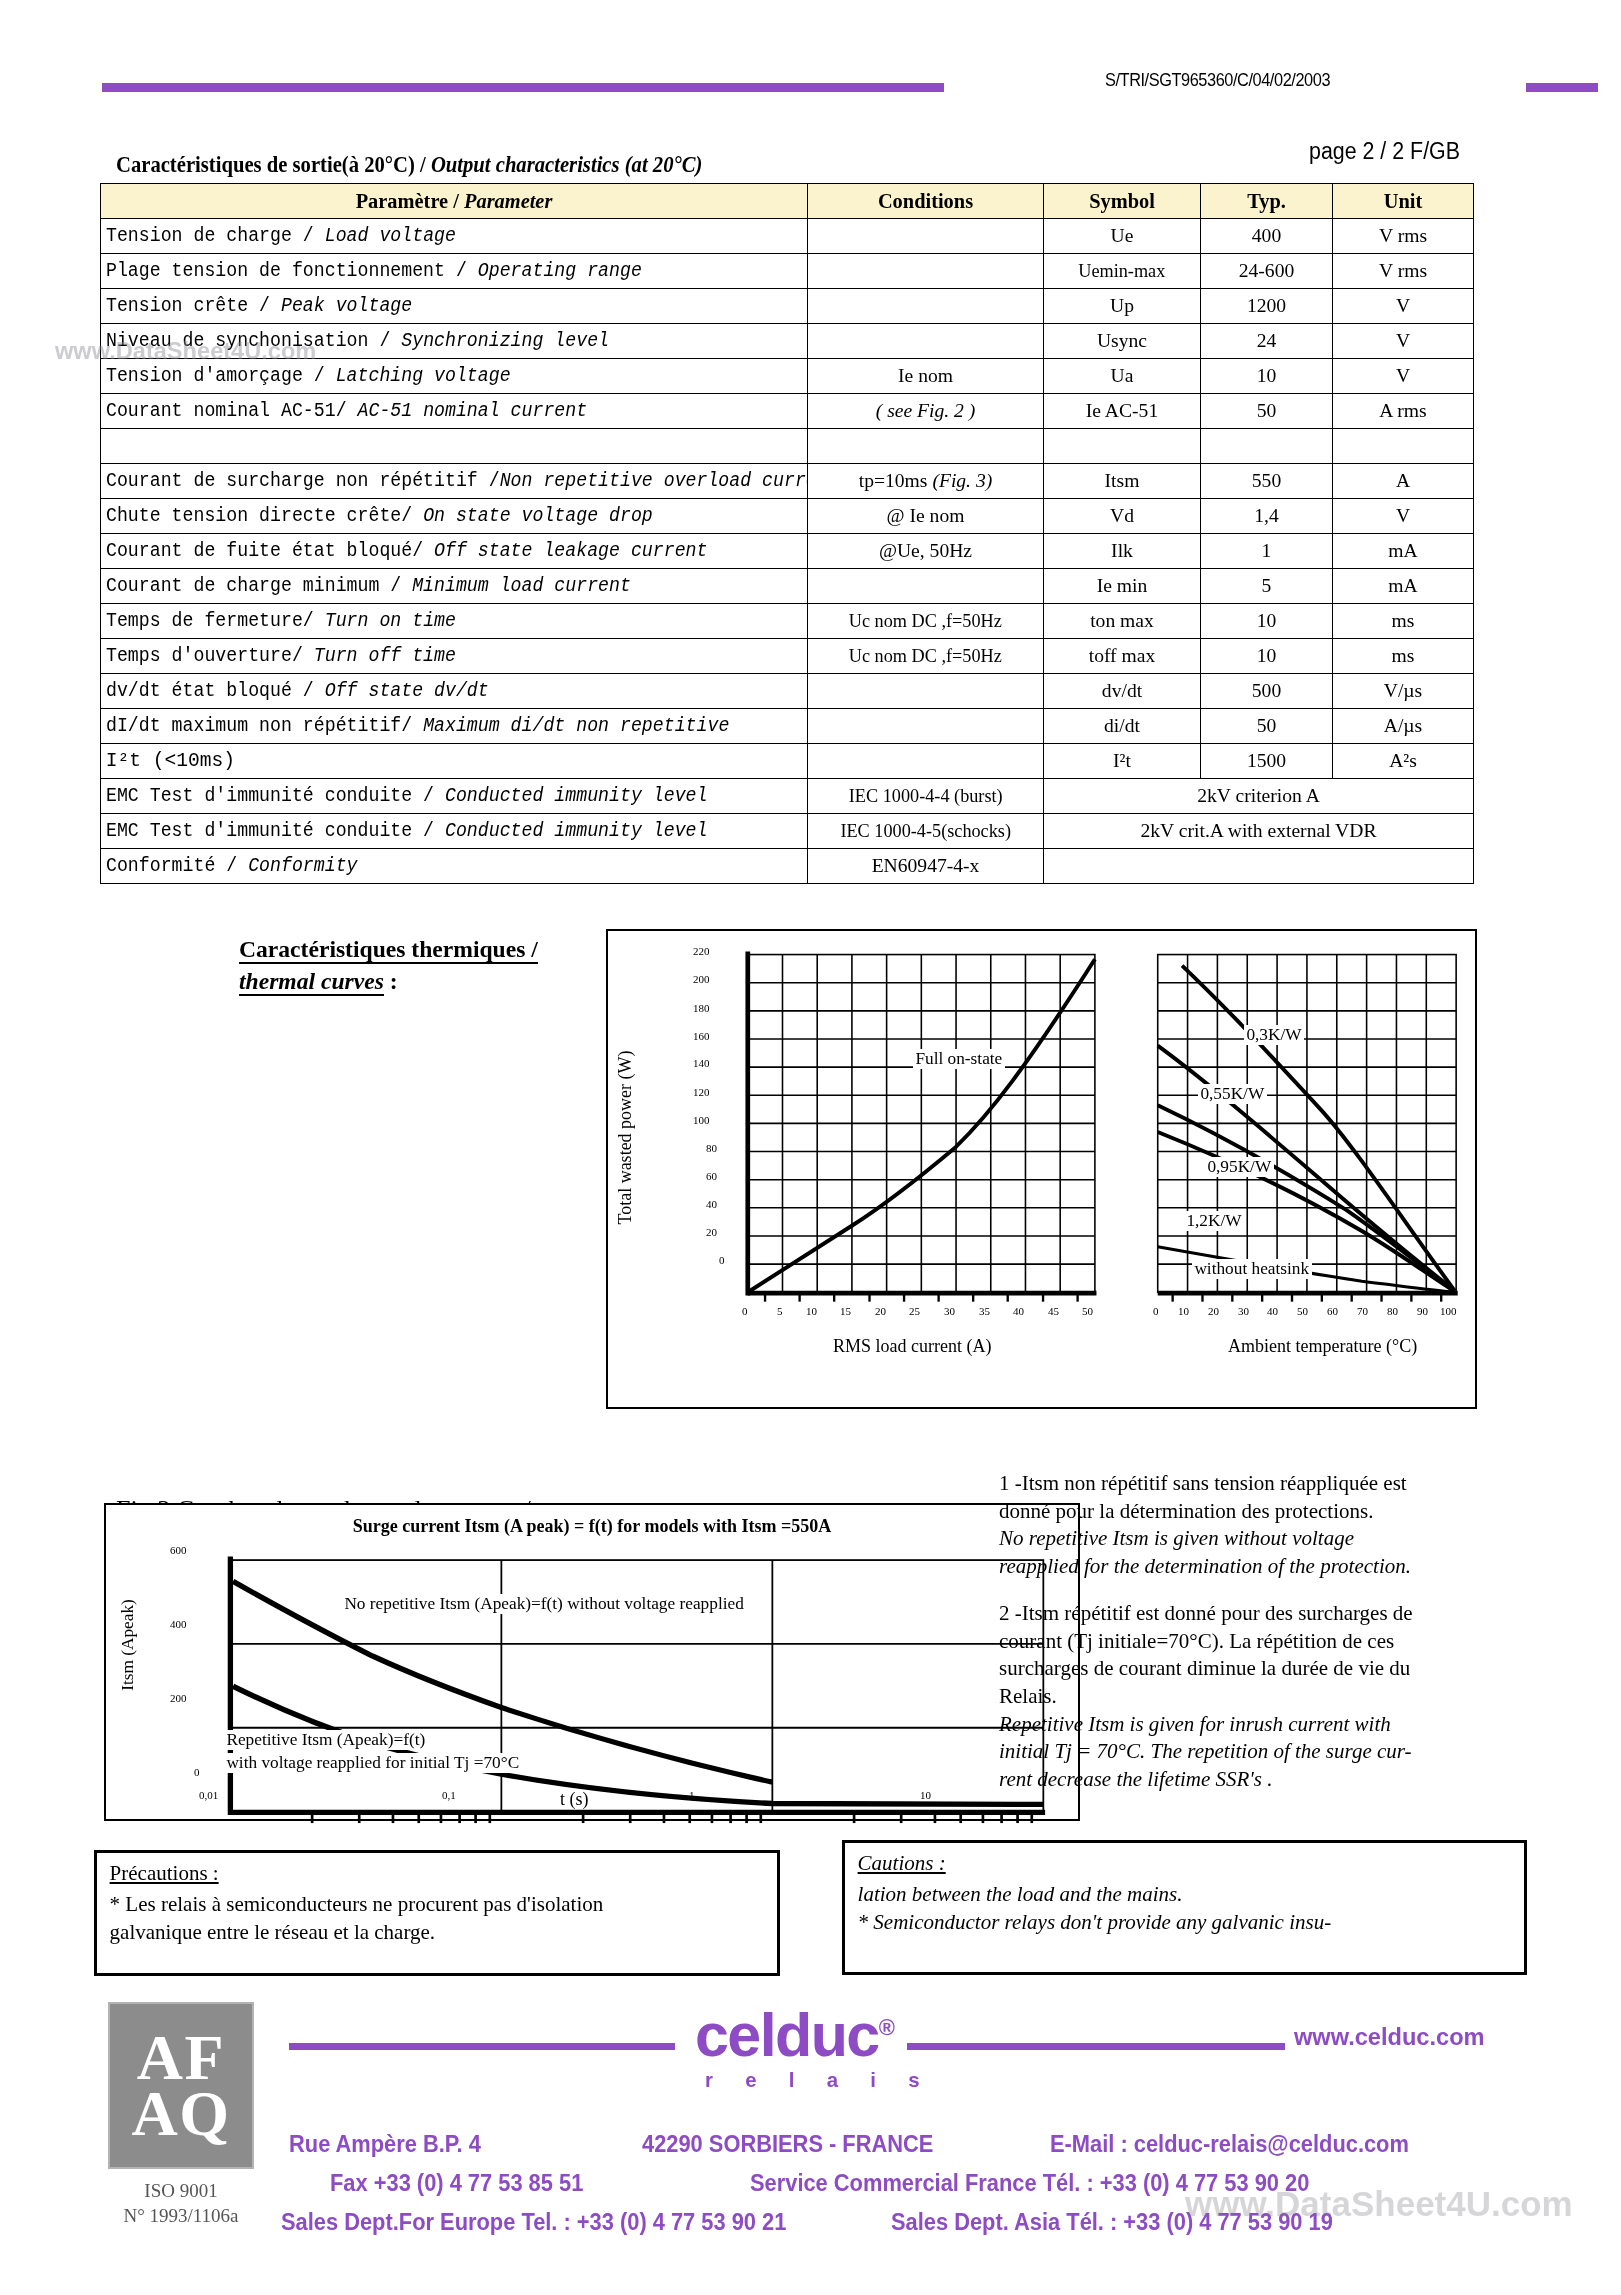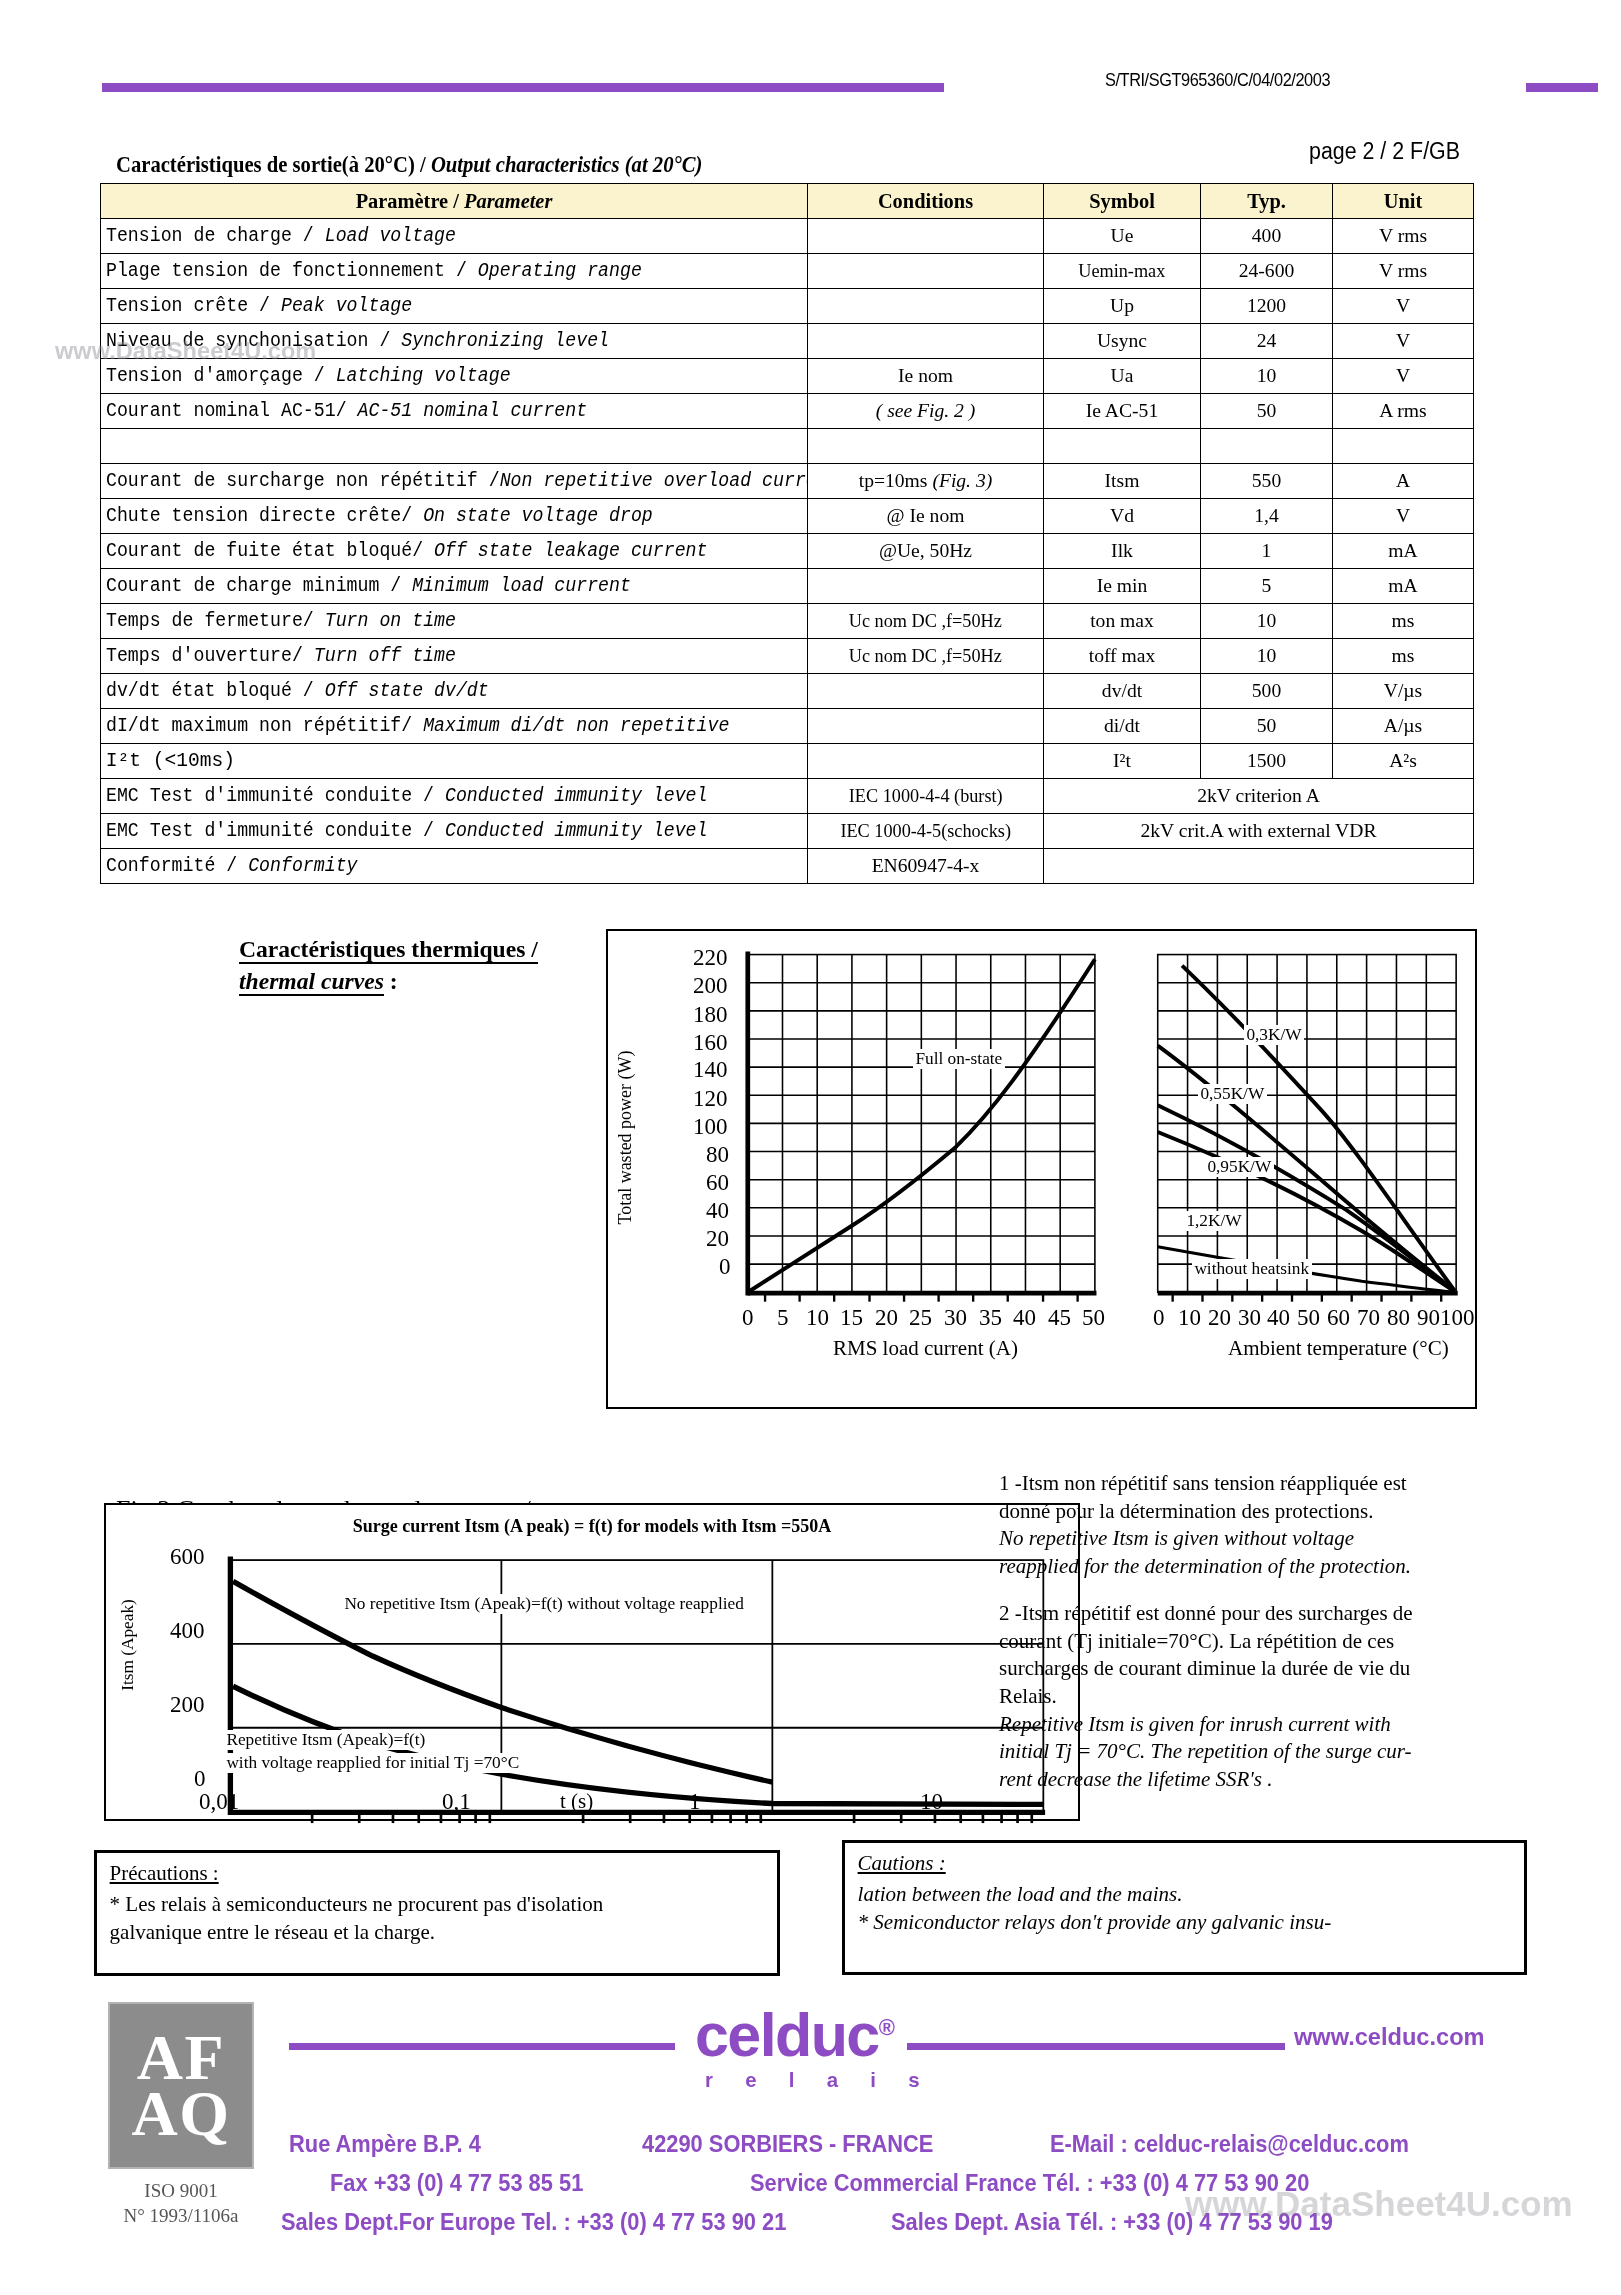--- a/index.html
+++ b/index.html
@@ -96,22 +96,22 @@
   .ylabel-rot {
     position:absolute;
     left:-148px; top:196px;
     width:330px;
     transform:rotate(-90deg);
     transform-origin:center center;
     text-align:center;
     font-size:18px; color:#000; white-space:nowrap;
   }
 
-  .axis-txt { position:absolute; font-size:23px; color:#000; white-space:nowrap; }
-  .axis-ttl { position:absolute; font-size:21px; color:#000; white-space:nowrap; }
+  .axis-txt { position:absolute; font-size:11px; color:#000; white-space:nowrap; }
+  .axis-ttl { position:absolute; font-size:18px; color:#000; white-space:nowrap; }
   .curve-lbl { position:absolute; font-size:17.3px; color:#000; white-space:nowrap; background:#fff; padding:0 2.4px; }
 
   
   .fig3cap {
     position:absolute; left:116px; top:1492px;
     font-size:26px; color:#000; line-height:1.42;
   }
   .fig3cap .it { font-style:italic; }
 
   

